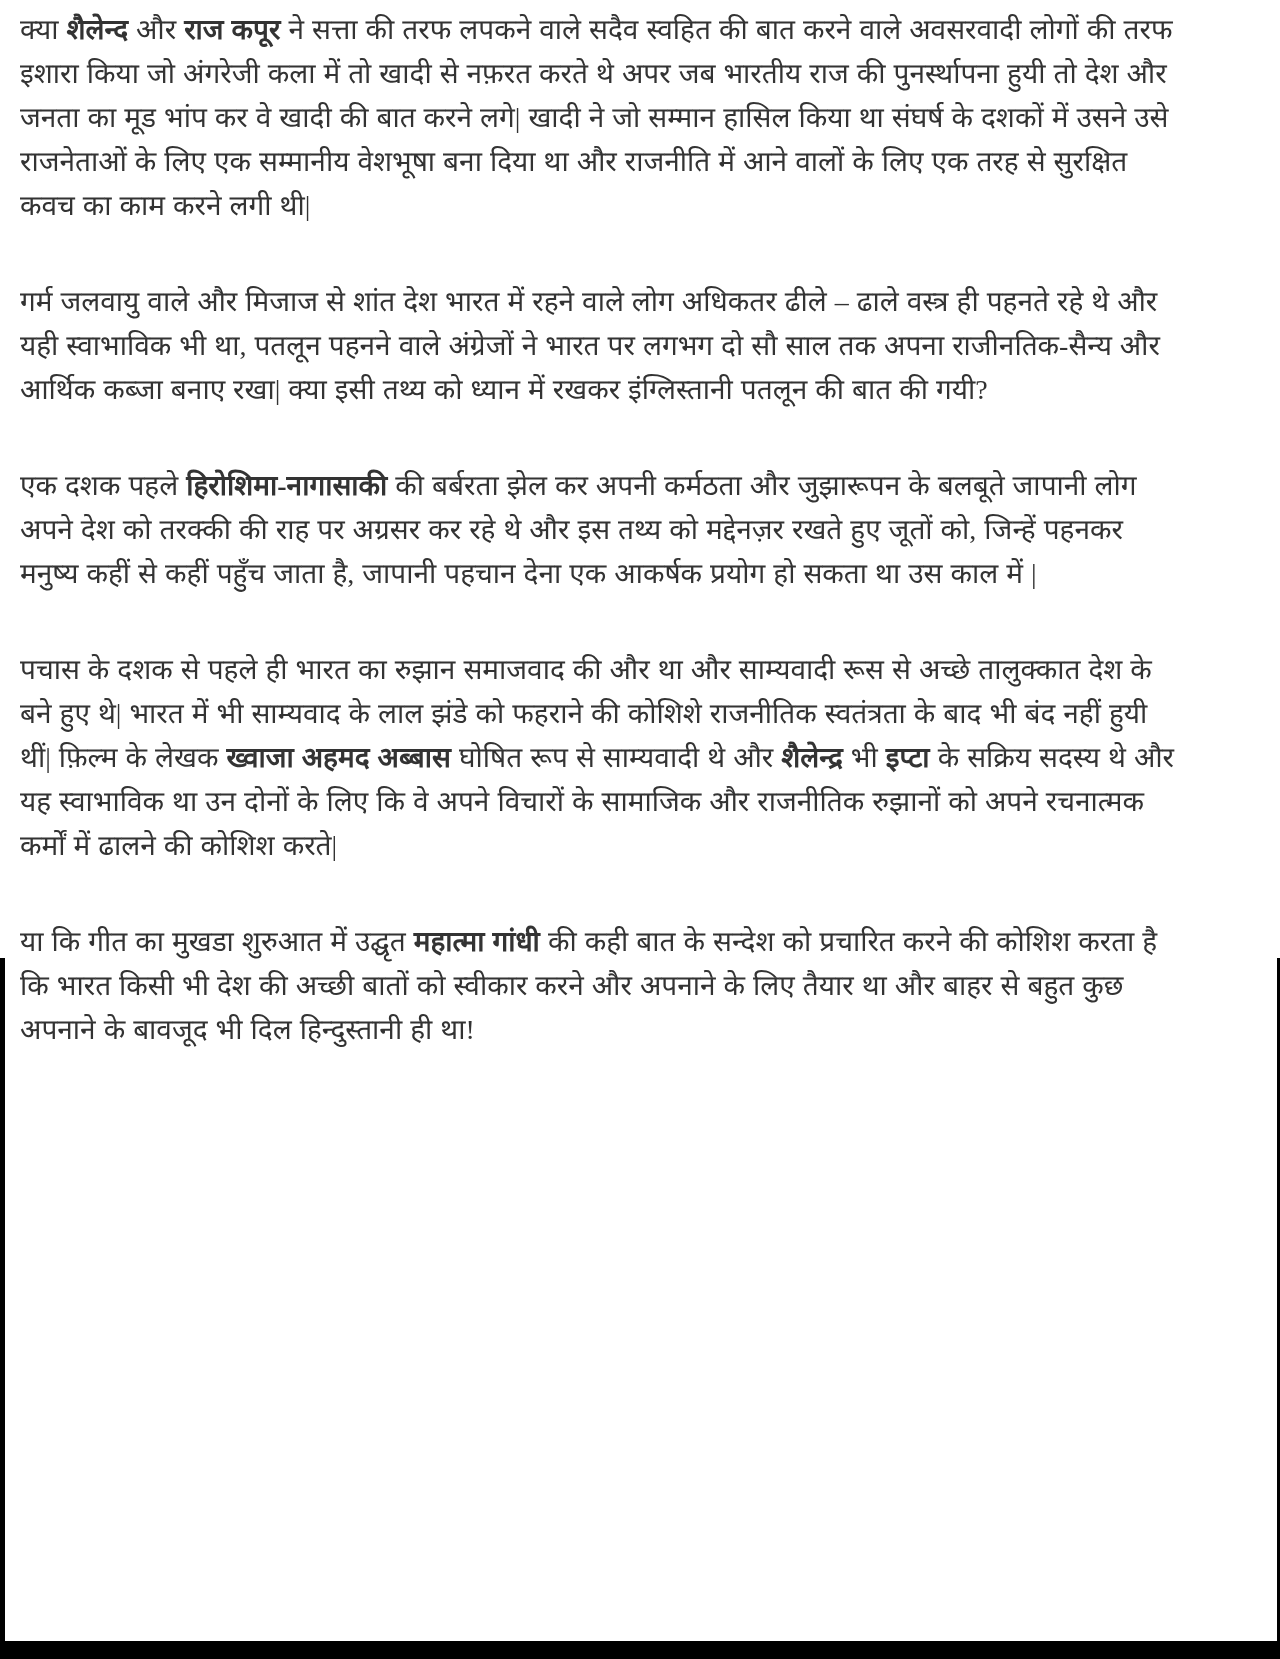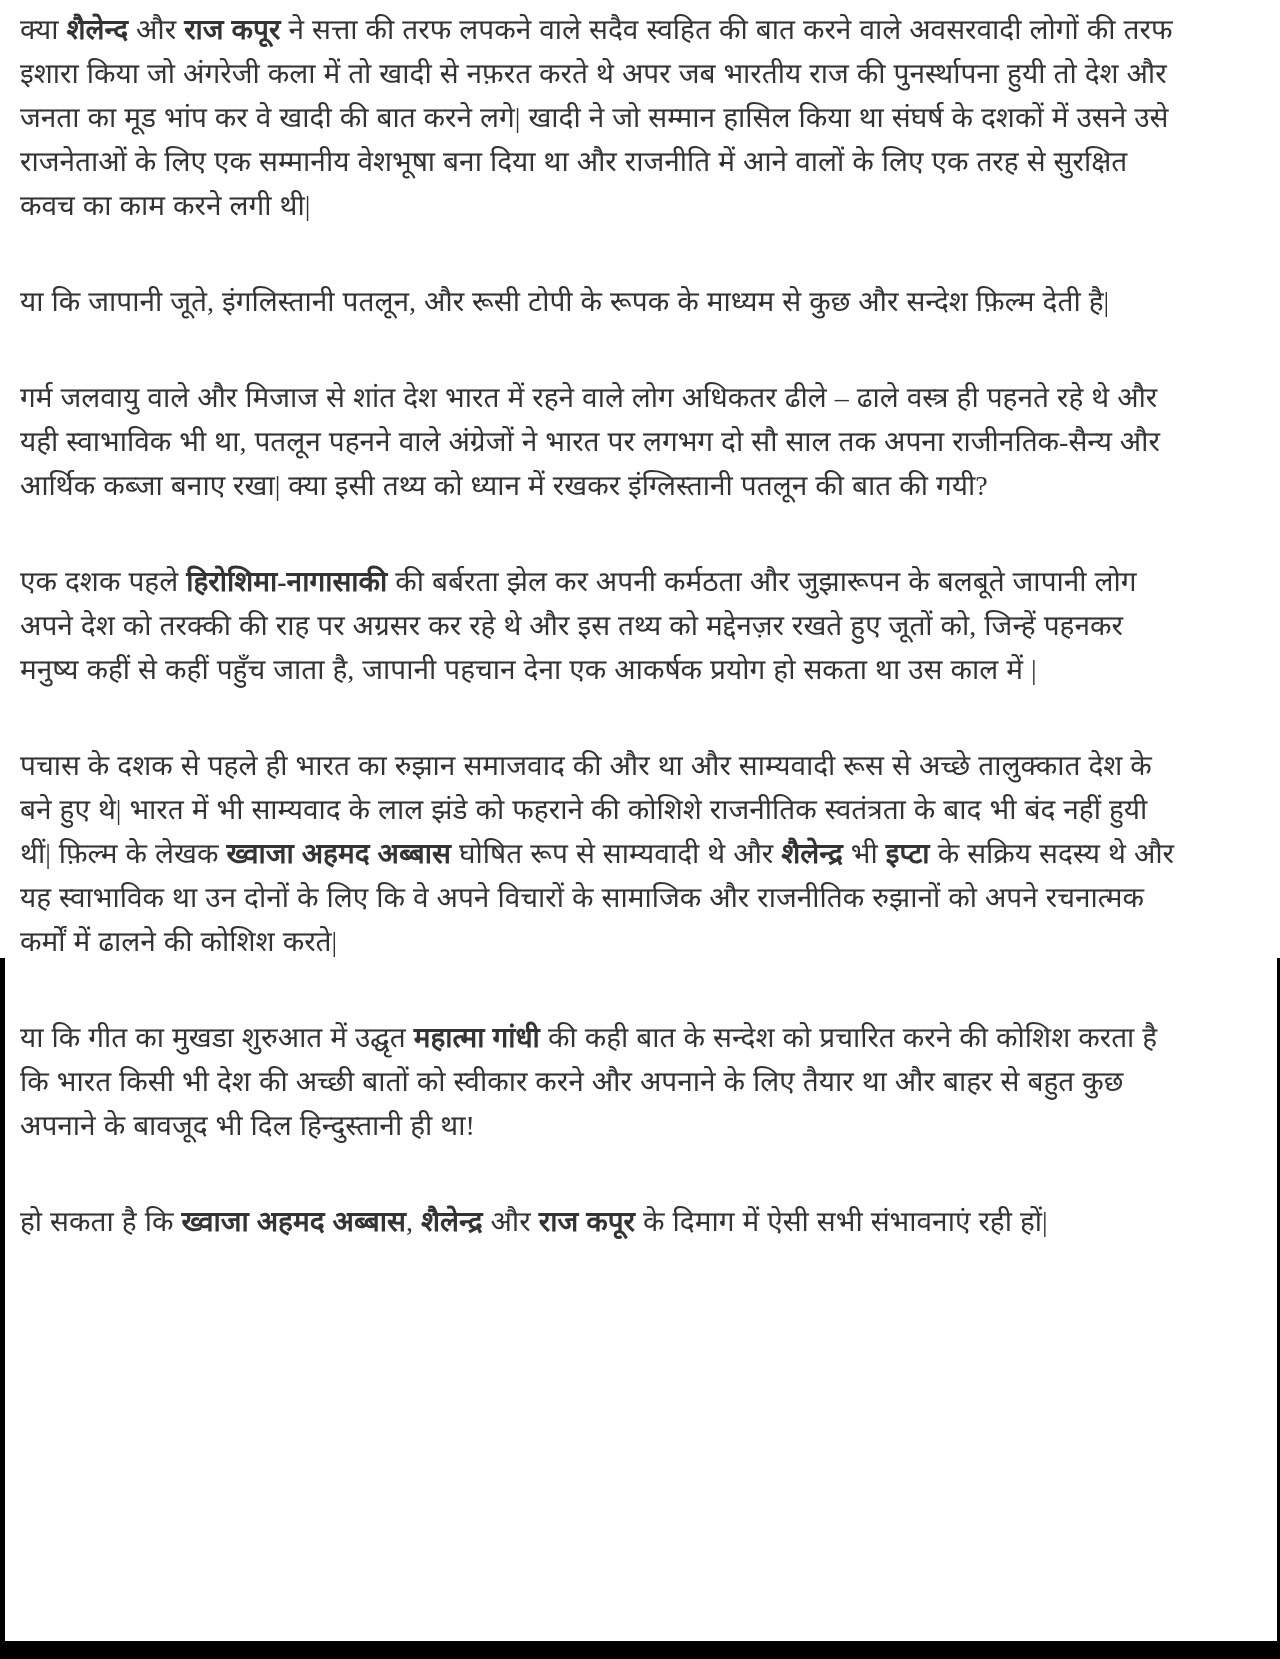--- a/index.html
+++ b/index.html
@@ -39,24 +39,22 @@
   .edge-left   { left: 0; top: 958px; width: 5px;  height: 701px; }
   .edge-right  { right: 0; top: 958px; width: 3px; height: 701px; }
   .edge-bottom { left: 0; top: 1641px; width: 1280px; height: 18px; }
 </style>
 </head>
 <body>
 
 <div class="article">
   <div id="paragraphs">
       <p><span>क्या </span><span class="b">शैलेन्द</span><span> और </span><span class="b">राज कपूर</span><span> ने सत्ता की तरफ लपकने वाले सदैव स्वहित की बात करने वाले अवसरवादी लोगों की तरफ इशारा किया जो अंगरेजी कला में तो खादी से नफ़रत करते थे अपर जब भारतीय राज की पुनर्स्थापना हुयी तो देश और जनता का मूड भांप कर वे खादी की बात करने लगे| खादी ने जो सम्मान हासिल किया था संघर्ष के दशकों में उसने उसे राजनेताओं के लिए एक सम्मानीय वेशभूषा बना दिया था और राजनीति में आने वालों के लिए एक तरह से सुरक्षित कवच का काम करने लगी थी|</span></p>
-      <p><span>या कि जापानी जूते, इंगलिस्तानी पतलून, और रूसी टोपी के रूपक के माध्यम से कुछ और सन्देश फ़िल्म देती है|</span></p>
       <p><span>गर्म जलवायु वाले और मिजाज से शांत देश भारत में रहने वाले लोग अधिकतर ढीले – ढाले वस्त्र ही पहनते रहे थे और यही स्वाभाविक भी था, पतलून पहनने वाले अंग्रेजों ने भारत पर लगभग दो सौ साल तक अपना राजीनतिक-सैन्य और आर्थिक कब्जा बनाए रखा| क्या इसी तथ्य को ध्यान में रखकर इंग्लिस्तानी पतलून की बात की गयी?</span></p>
       <p><span>एक दशक पहले </span><span class="b">हिरोशिमा-नागासाकी</span><span> की बर्बरता झेल कर अपनी कर्मठता और जुझारूपन के बलबूते जापानी लोग अपने देश को तरक्की की राह पर अग्रसर कर रहे थे और इस तथ्य को मद्देनज़र रखते हुए जूतों को, जिन्हें पहनकर मनुष्य कहीं से कहीं पहुँच जाता है, जापानी पहचान देना एक आकर्षक प्रयोग हो सकता था उस काल में |</span></p>
       <p><span>पचास के दशक से पहले ही भारत का रुझान समाजवाद की और था और साम्यवादी रूस से अच्छे तालुक्कात देश के बने हुए थे| भारत में भी साम्यवाद के लाल झंडे को फहराने की कोशिशे राजनीतिक स्वतंत्रता के बाद भी बंद नहीं हुयी थीं| फ़िल्म के लेखक </span><span class="b">ख्वाजा अहमद अब्बास</span><span> घोषित रूप से साम्यवादी थे और </span><span class="b">शैलेन्द्र</span><span> भी </span><span class="b">इप्टा</span><span> के सक्रिय सदस्य थे और यह स्वाभाविक था उन दोनों के लिए कि वे अपने विचारों के सामाजिक और राजनीतिक रुझानों को अपने रचनात्मक कर्मों में ढालने की कोशिश करते|</span></p>
       <p><span>या कि गीत का मुखडा शुरुआत में उद्घृत </span><span class="b">महात्मा गांधी</span><span> की कही बात के सन्देश को प्रचारित करने की कोशिश करता है कि भारत किसी भी देश की अच्छी बातों को स्वीकार करने और अपनाने के लिए तैयार था और बाहर से बहुत कुछ अपनाने के बावजूद भी दिल हिन्दुस्तानी ही था!</span></p>
-      <p><span>हो सकता है कि </span><span class="b">ख्वाजा अहमद अब्बास</span><span>, </span><span class="b">शैलेन्द्र</span><span> और </span><span class="b">राज कपूर</span><span> के दिमाग में ऐसी सभी संभावनाएं रही हों|</span></p>
     </div>
 </div>
 
 <div class="edge edge-left"></div>
 <div class="edge edge-right"></div>
 <div class="edge edge-bottom"></div>
 
 </body></html>

